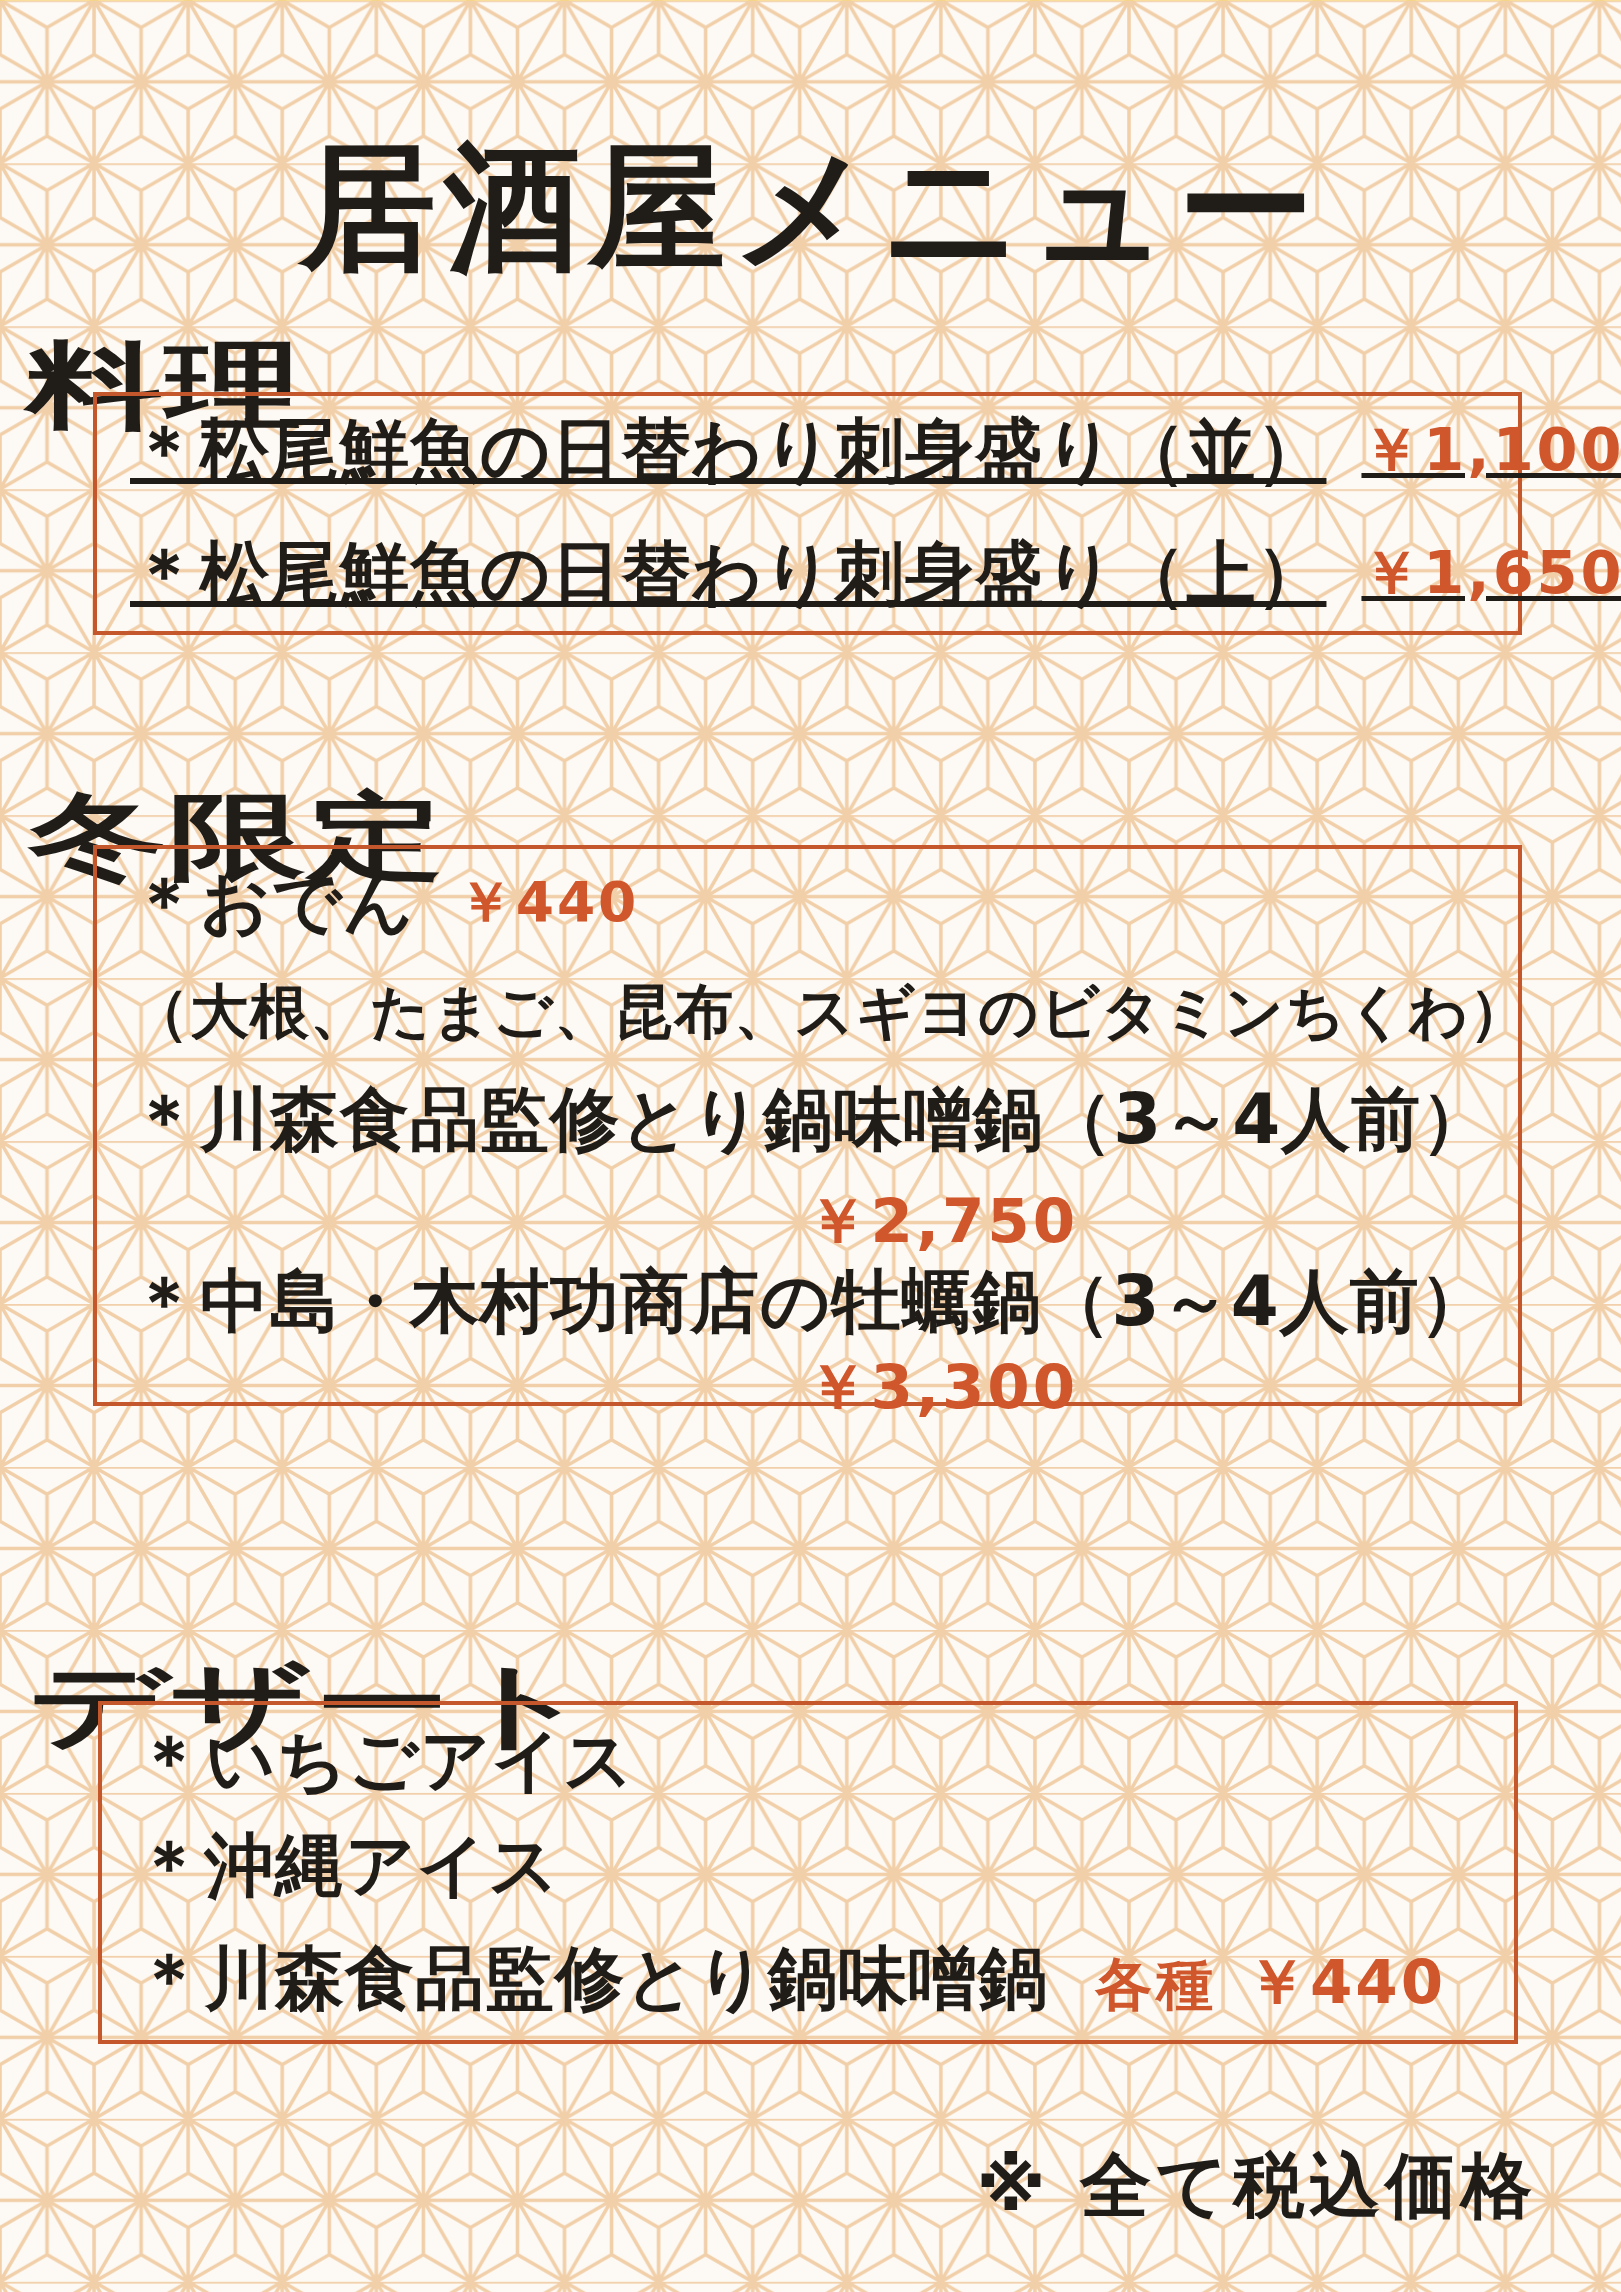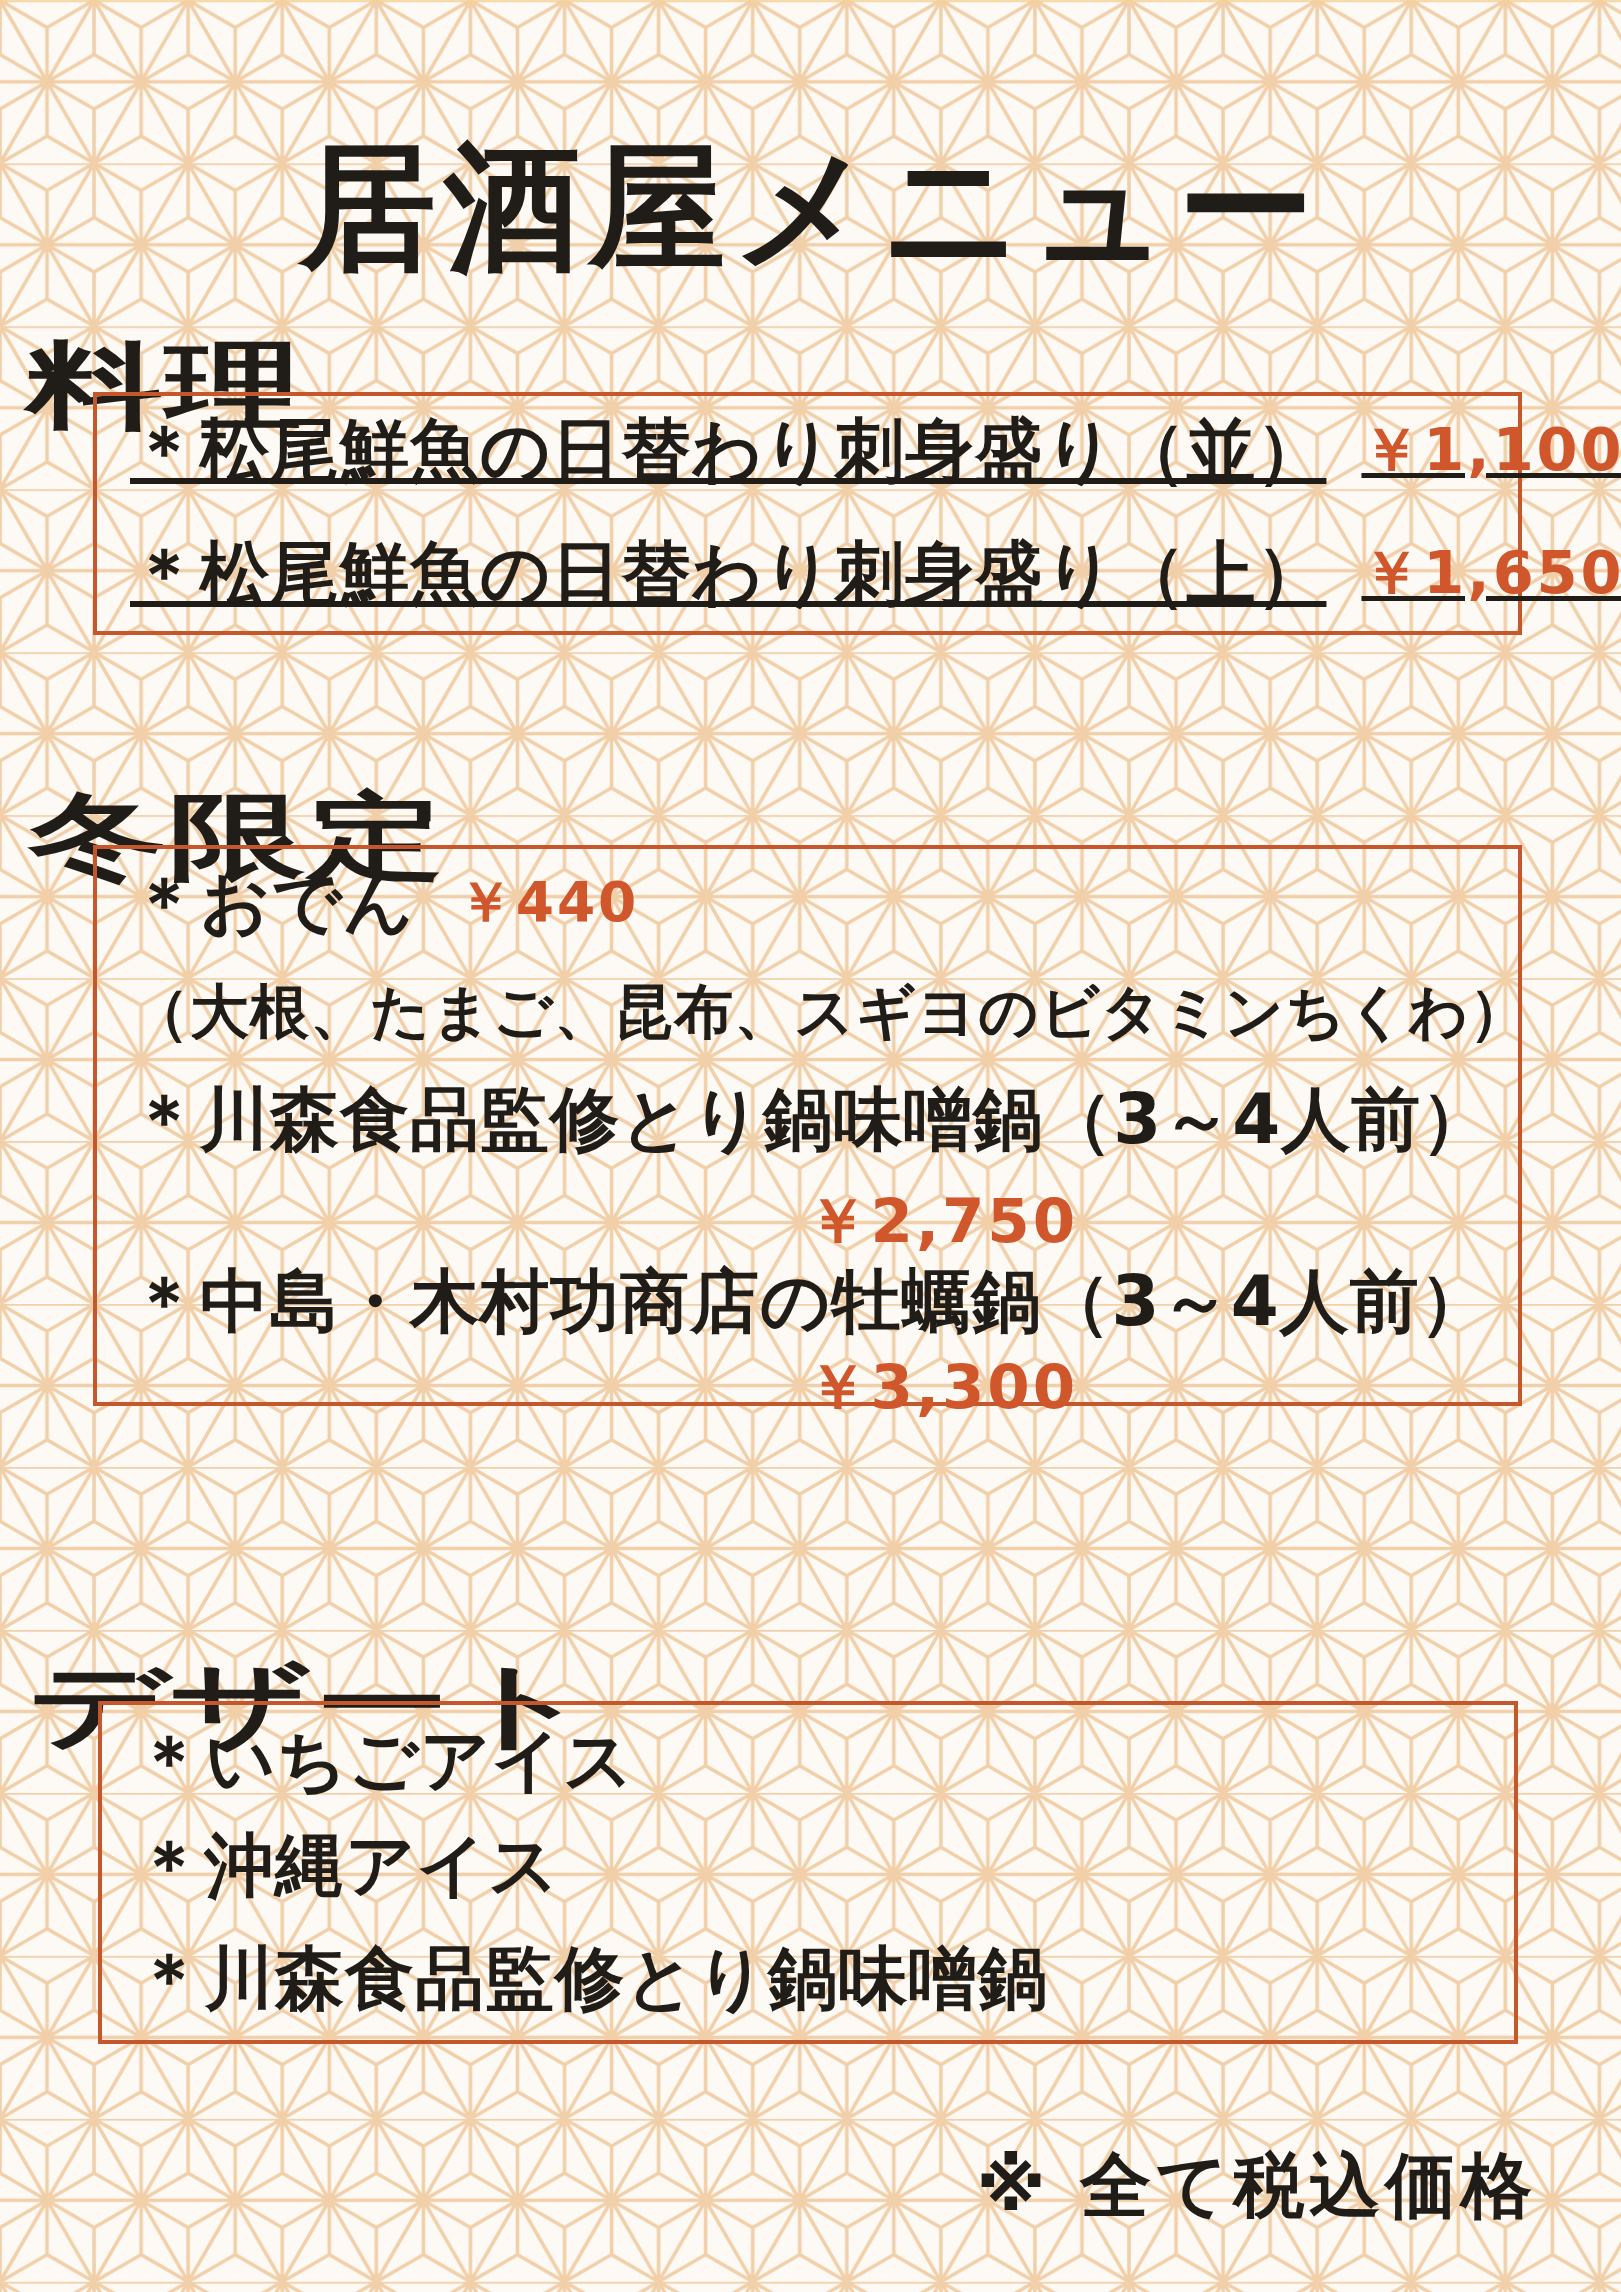--- a/index.html
+++ b/index.html
@@ -146,20 +146,24 @@
 
     <div class="box" id="box3">
       <div class="row r1">
         <span class="name">＊いちごアイス</span>
       </div>
       <div class="row r2">
         <span class="name">＊沖縄アイス</span>
       </div>
       <div class="row r3">
         <span class="name">＊川森食品監修とり鍋味噌鍋</span>
+        <span class="group-price">
+          <span class="label">各種</span>
+          <span class="price">￥440</span>
+        </span>
       </div>
     </div>
 
     <div class="footer-note">※ 全て税込価格</div>
 
   </div>
 </div>
 
 
 </body></html>

